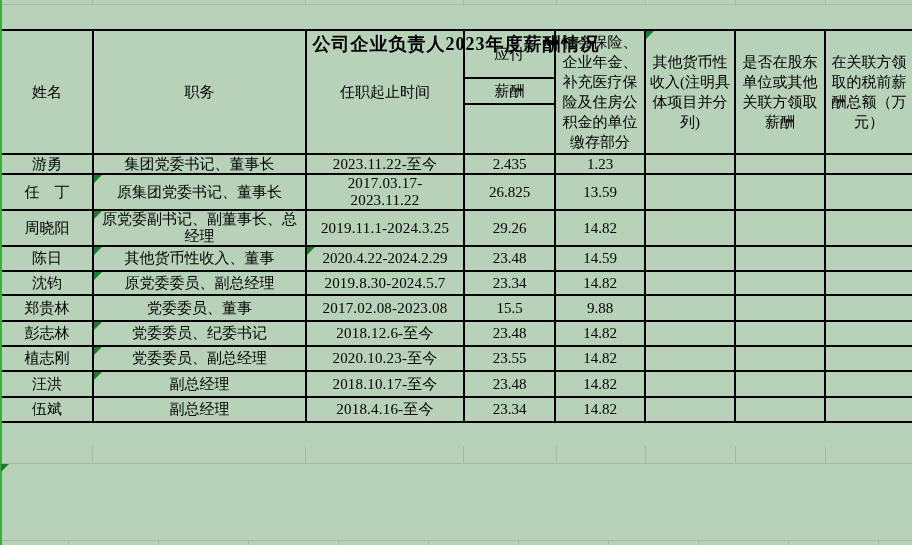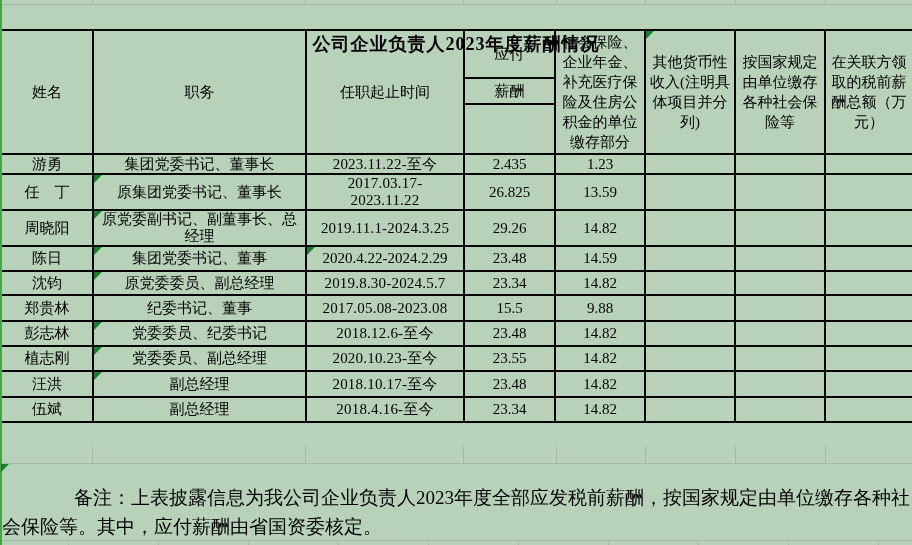--- a/index.html
+++ b/index.html
@@ -69,21 +69,21 @@
         <col style="width:88px">
     </colgroup>
     <thead>
       <tr class="hr1">
         <th rowspan="3">姓名</th>
         <th rowspan="3">职务</th>
         <th rowspan="3">任职起止时间</th>
         <th>应付</th>
         <th rowspan="3">社会保险、企业年金、补充医疗保险及住房公积金的单位缴存部分</th>
         <th rowspan="3" class="marker">其他货币性收入(注明具体项目并分列)</th>
-        <th rowspan="3">按国家规定由单位缴存各种社会保险等</th>
+        <th rowspan="3">是否在股东单位或其他关联方领取薪酬</th>
         <th rowspan="3">在关联方领取的税前薪酬总额（万元）</th>
       </tr>
       <tr class="hr2">
         <th>薪酬</th>
       </tr>
       <tr class="hr3">
         <th></th>
       </tr>
     </thead>
     <tbody id="table-body">
@@ -113,42 +113,42 @@
       <td class="c-pos marker">原党委副书记、副董事长、总经理</td>
       <td class="c-tenure">2019.11.1-2024.3.25</td>
       <td class="c-num">29.26</td>
       <td class="c-num">14.82</td>
       <td class="c-empty"></td>
       <td class="c-empty"></td>
       <td class="c-empty"></td>
     </tr>
         <tr>
       <td class="c-name">陈日</td>
-      <td class="c-pos marker">集团党委书记、董事</td>
+      <td class="c-pos marker">其他货币性收入、董事</td>
       <td class="c-tenure marker alt-date">2020.4.22-2024.2.29</td>
       <td class="c-num">23.48</td>
       <td class="c-num">14.59</td>
       <td class="c-empty"></td>
       <td class="c-empty"></td>
       <td class="c-empty"></td>
     </tr>
         <tr>
       <td class="c-name">沈钧</td>
       <td class="c-pos marker">原党委委员、副总经理</td>
       <td class="c-tenure">2019.8.30-2024.5.7</td>
       <td class="c-num">23.34</td>
       <td class="c-num">14.82</td>
       <td class="c-empty"></td>
       <td class="c-empty"></td>
       <td class="c-empty"></td>
     </tr>
         <tr>
       <td class="c-name">郑贵林</td>
-      <td class="c-pos">纪委书记、董事</td>
-      <td class="c-tenure">2017.05.08-2023.08</td>
+      <td class="c-pos">党委委员、董事</td>
+      <td class="c-tenure">2017.02.08-2023.08</td>
       <td class="c-num">15.5</td>
       <td class="c-num">9.88</td>
       <td class="c-empty"></td>
       <td class="c-empty"></td>
       <td class="c-empty"></td>
     </tr>
         <tr>
       <td class="c-name">彭志林</td>
       <td class="c-pos marker">党委委员、纪委书记</td>
       <td class="c-tenure">2018.12.6-至今</td>
@@ -184,21 +184,20 @@
       <td class="c-tenure">2018.4.16-至今</td>
       <td class="c-num">23.34</td>
       <td class="c-num">14.82</td>
       <td class="c-empty"></td>
       <td class="c-empty"></td>
       <td class="c-empty"></td>
     </tr>
       </tbody>
   </table>
 
-  <div class="note">备注：上表披露信息为我公司企业负责人2023年度全部应发税前薪酬，按国家规定由单位缴存各种社会保险等。其中，应付薪酬由省国资委核定。</div>
   <div class="tri" style="left:1px;top:464px;"></div>
 
 <div class="hline" style="top: 4px;"></div>
     <div class="hline" style="top: 463px;"></div>
     <div class="hline" style="top: 540px;"></div>
     <div class="vtick" style="left: 92px; top: 0px; height: 4px;"></div>
     <div class="vtick" style="left: 92px; top: 446px; height: 17px;"></div>
     <div class="vtick" style="left: 305px; top: 0px; height: 4px;"></div>
     <div class="vtick" style="left: 305px; top: 446px; height: 17px;"></div>
     <div class="vtick" style="left: 463px; top: 0px; height: 4px;"></div>

